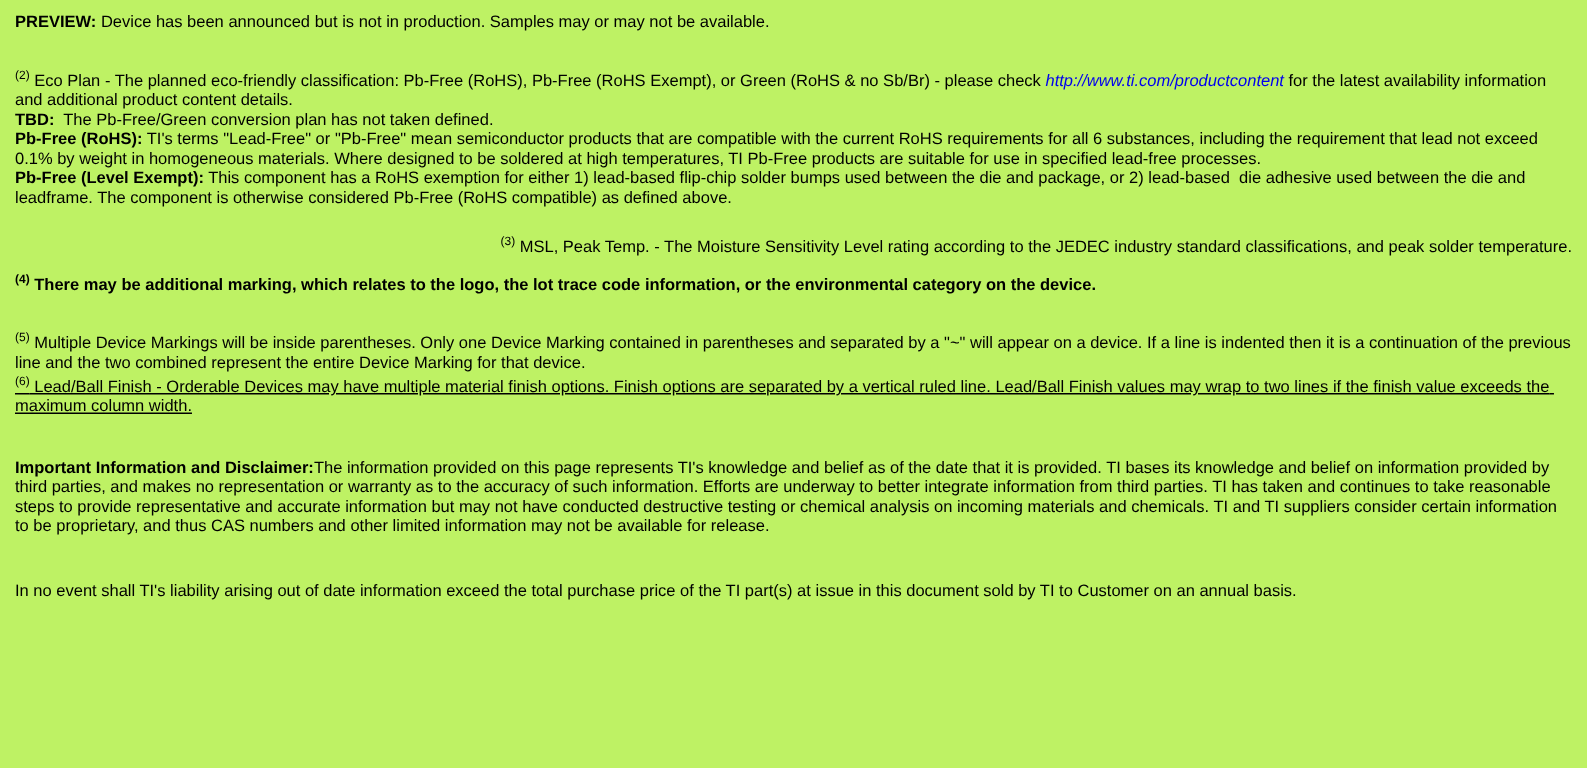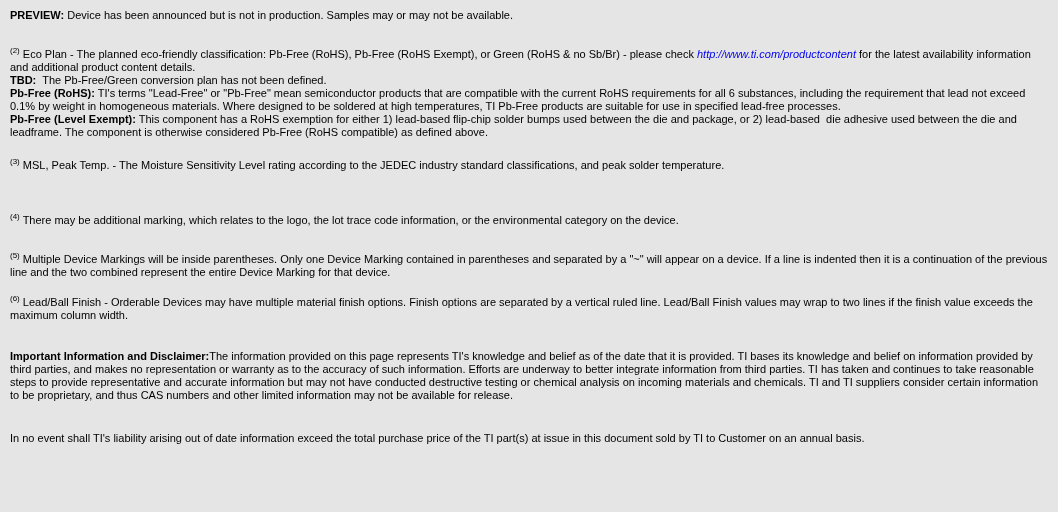--- a/index.html
+++ b/index.html
@@ -1,20 +1,20 @@
 <!DOCTYPE html>
 <html><head>
 <meta charset="utf-8">
 <style>
   * { margin: 0; padding: 0; box-sizing: border-box; }
   html, body { background: #ffffff; }
   .page {
     width: 1058px;
     height: 512px;
-    background: #e5e5e5;
+    background: #bef264;
     color: #000000;
     font-family: "Liberation Sans", sans-serif;
     font-size: 11px;
     line-height: 13px;
     padding: 9px 10px 0 10px;
     overflow: hidden;
   }
   .para { white-space: pre-wrap; }
   .bold { font-weight: bold; }
   sup.fnref {
@@ -29,23 +29,23 @@
     font-style: italic;
   }
 </style>
 </head>
 <body>
 
 <div class="page">
   <div id="content">
       <div class="para"><span class="bold">PREVIEW:</span><span class="normal"> Device has been announced but is not in production. Samples may or may not be available.</span></div>
       <div class="para" style="margin-top: 26px;"><sup class="fnref">(2)</sup><span class="normal"> Eco Plan - The planned eco-friendly classification: Pb-Free (RoHS), Pb-Free (RoHS Exempt), or Green (RoHS &amp; no Sb/Br) - please check </span><a class="link" href="#" style="color: rgb(0, 0, 238);">http://www.ti.com/productcontent</a><span class="normal"> for the latest availability information and additional product content details.</span></div>
-      <div class="para"><span class="bold">TBD:</span><span class="normal">  The Pb-Free/Green conversion plan has not been defined.</span></div>
+      <div class="para"><span class="bold">TBD:</span><span class="normal">  The Pb-Free/Green conversion plan has not taken defined.</span></div>
       <div class="para"><span class="bold">Pb-Free (RoHS):</span><span class="normal"> TI's terms "Lead-Free" or "Pb-Free" mean semiconductor products that are compatible with the current RoHS requirements for all 6 substances, including the requirement that lead not exceed 0.1% by weight in homogeneous materials. Where designed to be soldered at high temperatures, TI Pb-Free products are suitable for use in specified lead-free processes.</span></div>
       <div class="para"><span class="bold">Pb-Free (Level Exempt):</span><span class="normal"> This component has a RoHS exemption for either 1) lead-based flip-chip solder bumps used between the die and package, or 2) lead-based  die adhesive used between the die and leadframe. The component is otherwise considered Pb-Free (RoHS compatible) as defined above.</span></div>
-      <div class="para" style="margin-top: 20px;"><sup class="fnref">(3)</sup><span class="normal"> MSL, Peak Temp. - The Moisture Sensitivity Level rating according to the JEDEC industry standard classifications, and peak solder temperature.</span></div>
-      <div class="para" style="margin-top: 42px;"><sup class="fnref">(4)</sup><span class="normal"> There may be additional marking, which relates to the logo, the lot trace code information, or the environmental category on the device.</span></div>
+      <div class="para" style="margin-top: 20px; text-align: right;"><sup class="fnref">(3)</sup><span class="normal"> MSL, Peak Temp. - The Moisture Sensitivity Level rating according to the JEDEC industry standard classifications, and peak solder temperature.</span></div>
+      <div class="para" style="margin-top: 12px; font-weight: bold;"><sup class="fnref">(4)</sup><span class="normal"> There may be additional marking, which relates to the logo, the lot trace code information, or the environmental category on the device.</span></div>
       <div class="para" style="margin-top: 26px;"><sup class="fnref">(5)</sup><span class="normal"> Multiple Device Markings will be inside parentheses. Only one Device Marking contained in parentheses and separated by a "~" will appear on a device. If a line is indented then it is a continuation of the previous line and the two combined represent the entire Device Marking for that device.</span></div>
-      <div class="para" style="margin-top: 17px;"><sup class="fnref">(6)</sup><span class="normal"> Lead/Ball Finish - Orderable Devices may have multiple material finish options. Finish options are separated by a vertical ruled line. Lead/Ball Finish values may wrap to two lines if the finish value exceeds the maximum column width.</span></div>
+      <div class="para" style="margin-top: 3px; text-decoration: underline;"><sup class="fnref">(6)</sup><span class="normal"> Lead/Ball Finish - Orderable Devices may have multiple material finish options. Finish options are separated by a vertical ruled line. Lead/Ball Finish values may wrap to two lines if the finish value exceeds the maximum column width.</span></div>
       <div class="para" style="margin-top: 28px;"><span class="bold">Important Information and Disclaimer:</span><span class="normal">The information provided on this page represents TI's knowledge and belief as of the date that it is provided. TI bases its knowledge and belief on information provided by third parties, and makes no representation or warranty as to the accuracy of such information. Efforts are underway to better integrate information from third parties. TI has taken and continues to take reasonable steps to provide representative and accurate information but may not have conducted destructive testing or chemical analysis on incoming materials and chemicals. TI and TI suppliers consider certain information to be proprietary, and thus CAS numbers and other limited information may not be available for release.</span></div>
       <div class="para" style="margin-top: 30px;"><span class="normal">In no event shall TI's liability arising out of date information exceed the total purchase price of the TI part(s) at issue in this document sold by TI to Customer on an annual basis.</span></div>
     </div>
 </div>
 
 </body></html>

